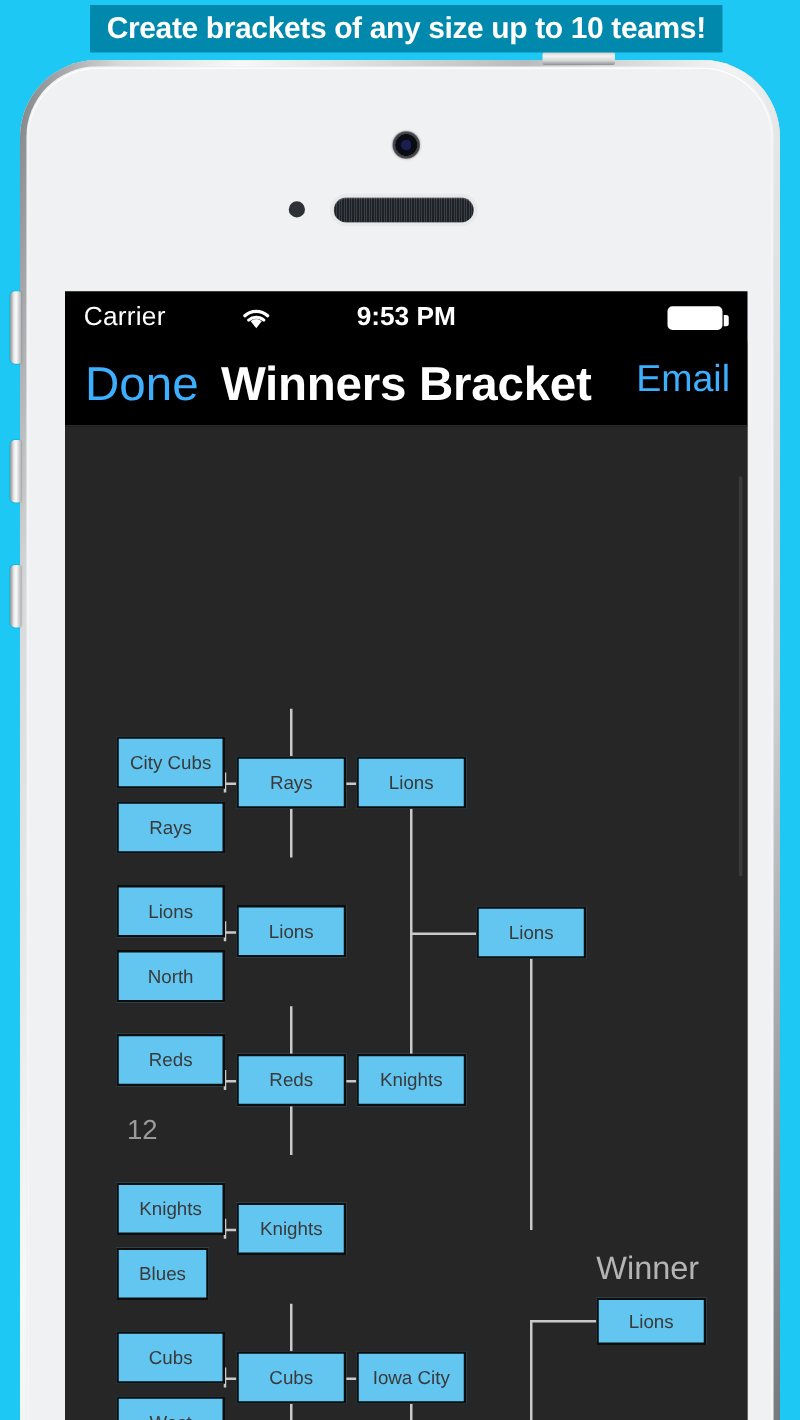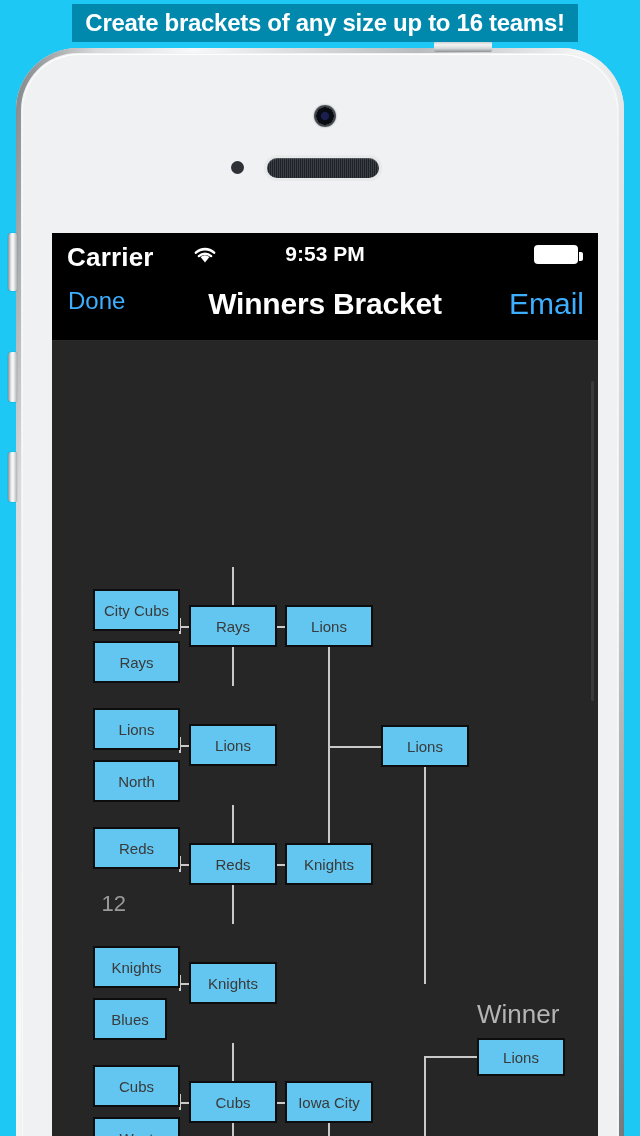--- a/index.html
+++ b/index.html
@@ -97,21 +97,21 @@
     overflow: hidden;
   }
 
   
   .statusbar {
     position: absolute; left: 0; top: 0; width: 546px; height: 40px;
     color: #FFFFFF;
   }
   .sb-carrier {
     position: absolute; left: 15px; top: 9px;
-    font-size: 26px; letter-spacing: 0.2px; font-weight: bold;
+    font-size: 21px; letter-spacing: 0.2px;
   }
   .sb-wifi { position: absolute; left: 140px; top: 12px; width: 26px; height: 19px; }
   .sb-time {
     position: absolute; left: 0; top: 9px; width: 546px;
     text-align: center; font-size: 21px; font-weight: bold;
   }
   .sb-batt {
     position: absolute; right: 20px; top: 12px;
     width: 44px; height: 19px;
     border: 2px solid #FFFFFF; border-radius: 4px;
@@ -122,25 +122,25 @@
     width: 4px; height: 9px; background: #FFFFFF; border-radius: 0 2px 2px 0;
   }
 
   
   .navbar {
     position: absolute; left: 0; top: 40px; width: 546px; height: 68px;
     background: #000000;
   }
   .nav-left {
     position: absolute; left: 16px; top: 14px;
-    font-size: 24px; color: #3CAFFF;
+    font-size: 38px; color: #3CAFFF;
   }
   .nav-title {
     position: absolute; left: 0; top: 14px; width: 546px;
-    text-align: center; font-size: 30px; font-weight: bold; color: #FFFFFF;
+    text-align: center; font-size: 38px; font-weight: bold; color: #FFFFFF;
     letter-spacing: -0.2px;
   }
   .nav-right {
     position: absolute; right: 14px; top: 14px;
     font-size: 30px; color: #3CAFFF;
   }
   .nav-sep {
     position: absolute; left: 0; top: 107px; width: 546px; height: 1px;
     background: #2A2A2A;
   }
@@ -182,21 +182,21 @@
     color: #B4B4B4;
     font-size: 26px;
   }
 </style>
 </head>
 <body>
 
 <div id="root">
 
   <div class="banner">
-    <span class="banner-text">Create brackets of any size up to 16 teams!</span>
+    <span class="banner-text">Create brackets of any size up to 10 teams!</span>
   </div>
 
   <div class="phone"></div>
   <div class="phone-rim"></div>
   <div class="phone-highlight"></div>
 
   <div class="btn-side btn-mute"></div>
   <div class="btn-side btn-volup"></div>
   <div class="btn-side btn-voldn"></div>
   <div class="btn-power"></div>

